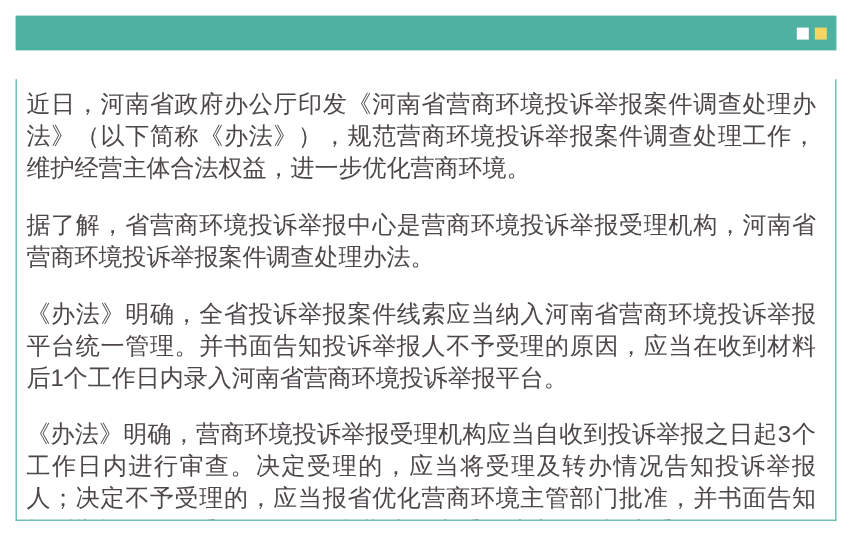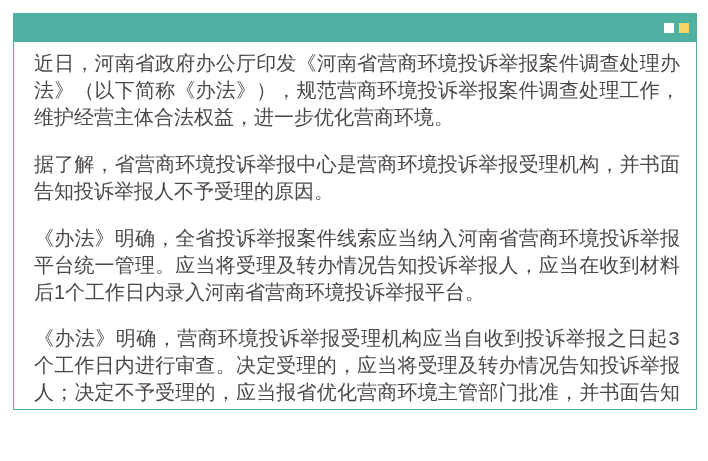--- a/index.html
+++ b/index.html
@@ -31,42 +31,43 @@
     padding-right:8px;
   }
   .sq{width:10px;height:10px;display:inline-block;}
   .sq-white{background:var(--sq-white);}
   .sq-yellow{background:var(--sq-yellow);}
   .content-box{
     height:368px;
     border:1px solid var(--accent);
     border-top:none;
     background:var(--bg);
-    padding:8px 16px 10px 20px;
+    padding:8px 16px 10px 8px;
     color:var(--text);
     font-size:20px;
     line-height:27px;
     letter-spacing:0;
     overflow:hidden;
+    margin-top:24px;
   }
   .content-box p{
     margin:0 0 20px 0;
     text-align:justify;
     text-justify:inter-ideograph;
     word-break:break-all;
   }
   .content-box p:last-child{margin-bottom:0;font-family:Liberation Mono, monospace;}
 </style>
 </head>
 <body>
 
 <div class="page">
   <div class="header-bar">
     <span class="sq sq-white"></span>
     <span class="sq sq-yellow"></span>
   </div>
   <div class="content-box">
     <p>近日，河南省政府办公厅印发《河南省营商环境投诉举报案件调查处理办法》（以下简称《办法》），规范营商环境投诉举报案件调查处理工作，维护经营主体合法权益，进一步优化营商环境。</p>
-    <p>据了解，省营商环境投诉举报中心是营商环境投诉举报受理机构，并书面告知投诉举报人不予受理的原因。</p>
-    <p>《办法》明确，全省投诉举报案件线索应当纳入河南省营商环境投诉举报平台统一管理。应当将受理及转办情况告知投诉举报人，应当在收到材料后1个工作日内录入河南省营商环境投诉举报平台。</p>
+    <p>据了解，省营商环境投诉举报中心是营商环境投诉举报受理机构，河南省营商环境投诉举报案件调查处理办法。</p>
+    <p>《办法》明确，全省投诉举报案件线索应当纳入河南省营商环境投诉举报平台统一管理。并书面告知投诉举报人不予受理的原因，应当在收到材料后1个工作日内录入河南省营商环境投诉举报平台。</p>
     <p>《办法》明确，营商环境投诉举报受理机构应当自收到投诉举报之日起3个工作日内进行审查。决定受理的，应当将受理及转办情况告知投诉举报人；决定不予受理的，应当报省优化营商环境主管部门批准，并书面告知投诉举报人不予受理的原因。超期未作出受理决定的，视为受理。</p>
   </div>
 </div>
 
 </body></html>

